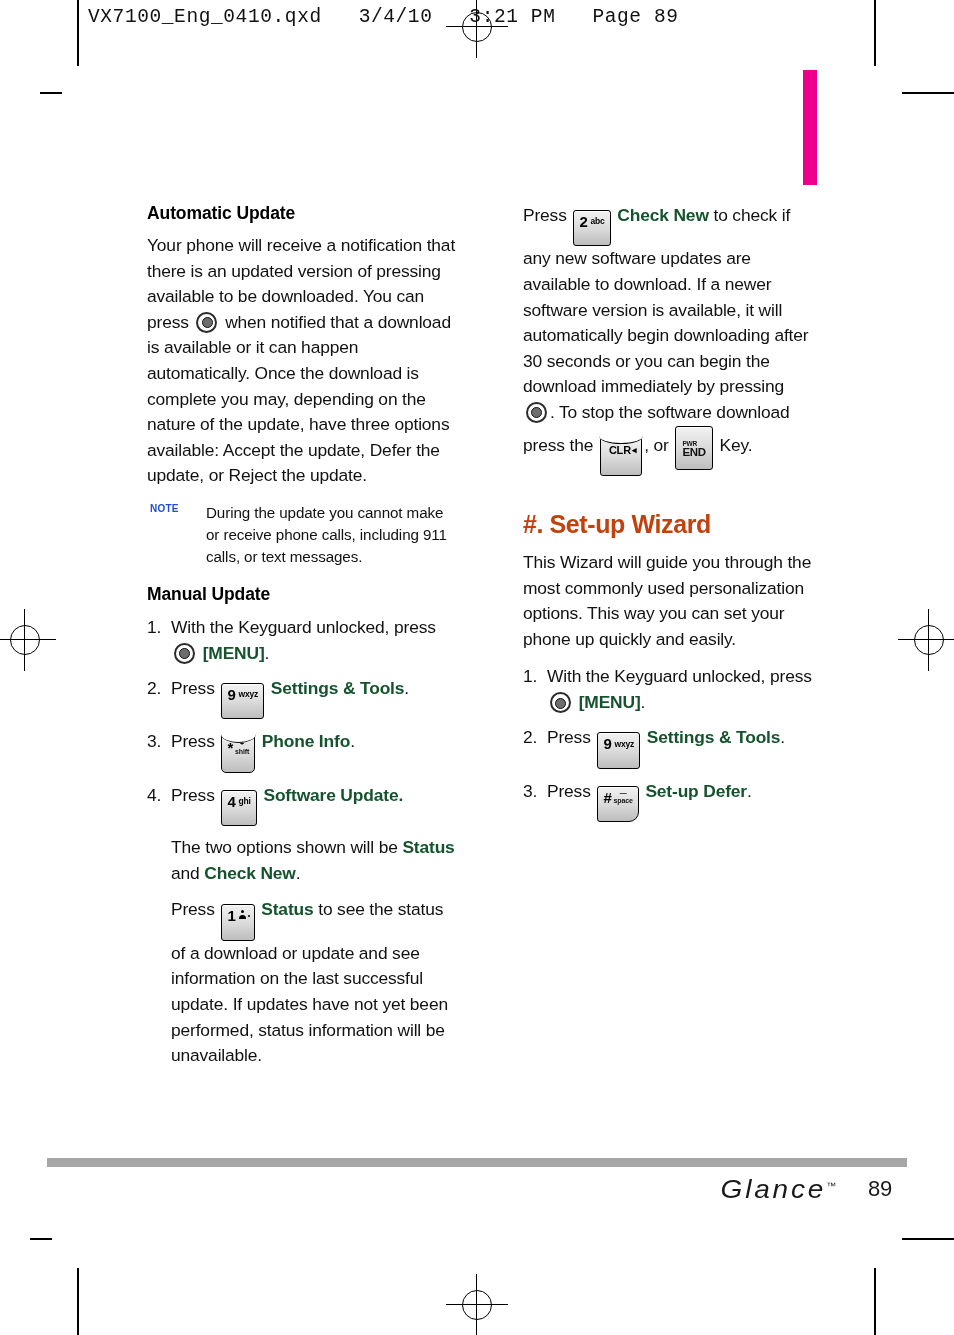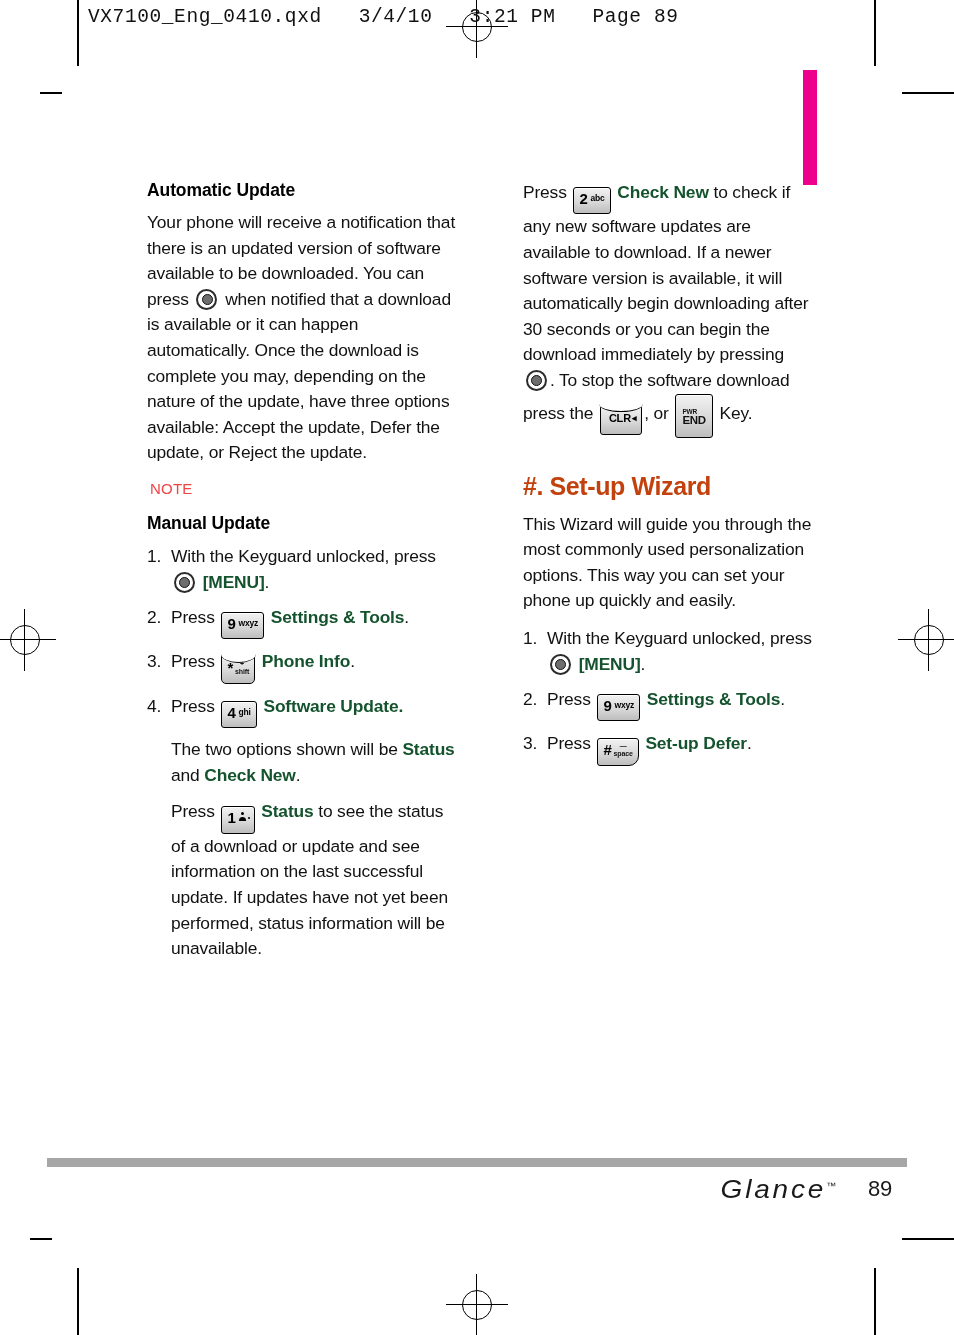--- a/index.html
+++ b/index.html
@@ -25,59 +25,59 @@
   .prepress {
     position:absolute; left:88px; top:6px;
     font-family:"Liberation Mono", monospace;
     font-size:19.5px; letter-spacing:0.6px; color:#111; white-space:pre;
   }
 
   
   .pink-tab { position:absolute; left:803px; top:70px; width:14px; height:115px; background:#ec008c; }
 
   
-  .col { position:absolute; top:180px; }
+  .col { position:absolute; top:203px; }
   .col-left  { left:147px; width:312px; }
   .col-right { left:523px; width:290px; }
 
   h3.sub {
     font-size:17.5px; font-weight:bold; color:#000;
     letter-spacing:-0.1px; margin-bottom:9px;
   }
   h2.pink {
     font-size:25px; font-weight:bold; color:#c2410c;
     letter-spacing:-0.4px; margin:0 0 11px 0;
   }
   p.body {
     font-size:17.4px; line-height:25.6px; color:#111;
     letter-spacing:-0.15px; margin-bottom:11px;
   }
   b { font-weight:bold; color:#14532d; }
 
   
   .note { display:flex; margin:13px 0 16px 3px; }
   .note-label {
-    color:#ef4444; font-weight:normal; font-size:15px;
+    color:#1d4ed8; font-weight:bold; font-size:10px;
     letter-spacing:0.2px; flex:0 0 56px; padding-top:1px;
   }
   .note-text { font-size:15.2px; line-height:22px; color:#111; letter-spacing:-0.1px; }
 
   
   ol.steps { list-style:none; }
   ol.steps li { display:flex; font-size:17.4px; line-height:26px; color:#111; margin-bottom:9px; letter-spacing:-0.15px; }
   ol.steps li .num { flex:0 0 24px; }
   ol.steps li .txt { flex:1; }
   .indent-para { margin-left:24px; font-size:17.4px; line-height:25.6px; color:#111; letter-spacing:-0.15px; margin-bottom:11px; }
 
   
   .key {
     display:inline-block; position:relative; vertical-align:-5px;
     background:linear-gradient(#f2f2f2 0%, #d9d9d9 55%, #bdbdbd 100%);
     border:1.6px solid #000; border-radius:3px;
-    padding:1px 5px 7px 5px; margin:0 2px;
+    padding:1px 5px 16px 5px; margin:0 2px;
     line-height:1; white-space:nowrap;
     box-shadow:inset 0 1px 0 #fff;
   }
   .key .kd { font-size:15px; font-weight:bold; color:#000; vertical-align:middle; }
   .key .kl { font-size:8.5px; font-weight:bold; color:#000; margin-left:3px; vertical-align:middle; letter-spacing:-0.2px; }
   .key .kl2 { display:inline-block; font-size:7px; font-weight:bold; line-height:8px; text-align:center; vertical-align:middle; margin-left:2px; }
 
   
   .key-star { border-radius:3px 3px 5px 5px; padding-top:3px; }
   .key-star::before {
@@ -168,27 +168,28 @@
 
   <div class="prepress">VX7100_Eng_0410.qxd   3/4/10   3:21 PM   Page 89</div>
 
   <div class="pink-tab"></div>
 
   <div class="col col-left">
 
     <h3 class="sub">Automatic Update</h3>
 
     <p class="body">
-      <span>Your phone will receive a notification that there is an updated version of software available to be downloaded. You can press</span>
+      <span>Your phone will receive a notification that there is an updated version of pressing available to be downloaded. You can press</span>
       <span class="okkey"></span>
       <span>when notified that a download is available or it can happen automatically. Once the download is complete you may, depending on the nature of the update, have three options available: Accept the update, Defer the update, or Reject the update.</span>
     </p>
 
     <div class="note">
       <div class="note-label">NOTE</div>
+      <div class="note-text">During the update you cannot make or receive phone calls, including 911 calls, or text messages.</div>
     </div>
 
     <h3 class="sub">Manual Update</h3>
 
     <ol class="steps">
 
       <li>
         <span class="num">1.</span>
         <span class="txt">
           <span>With the Keyguard unlocked, press</span>

